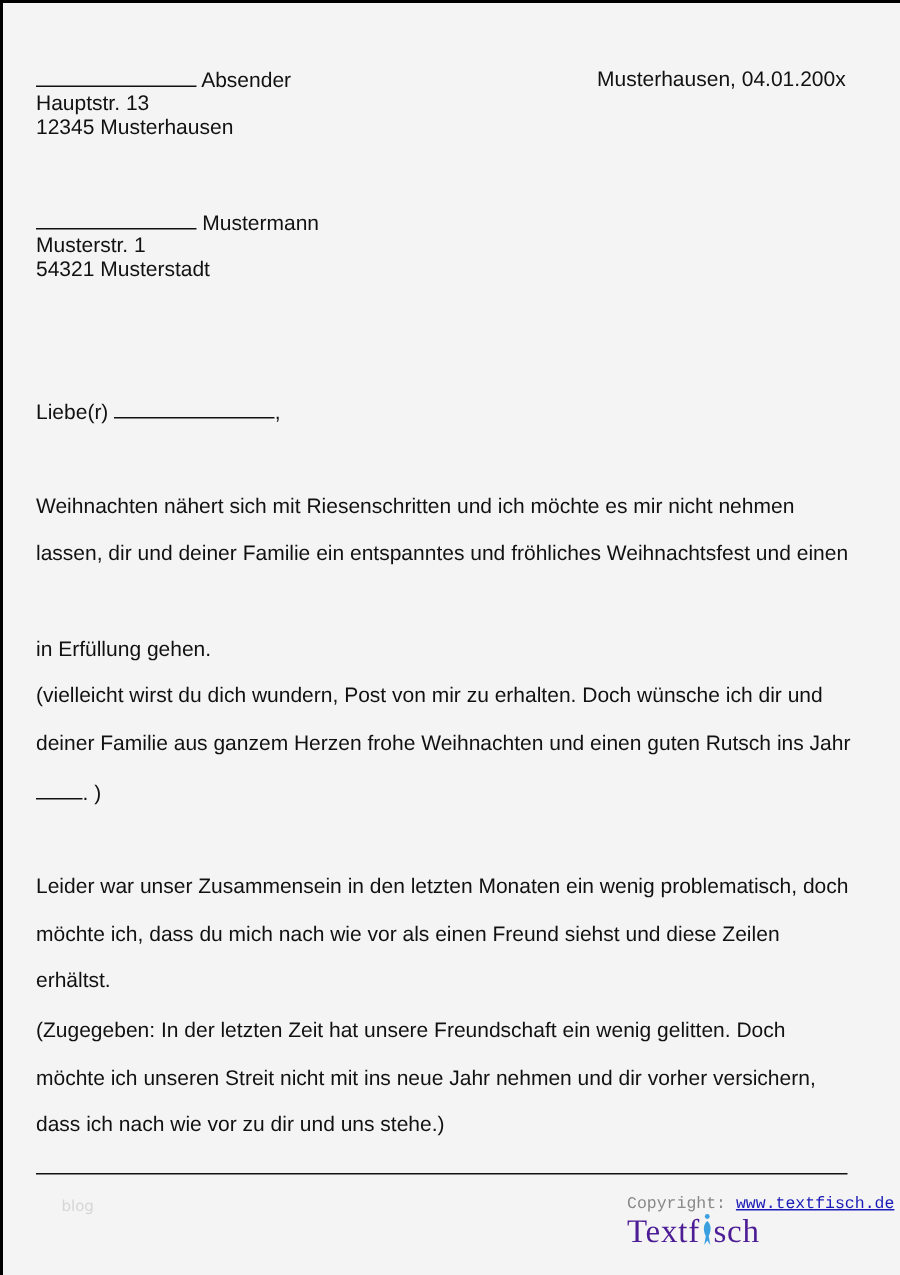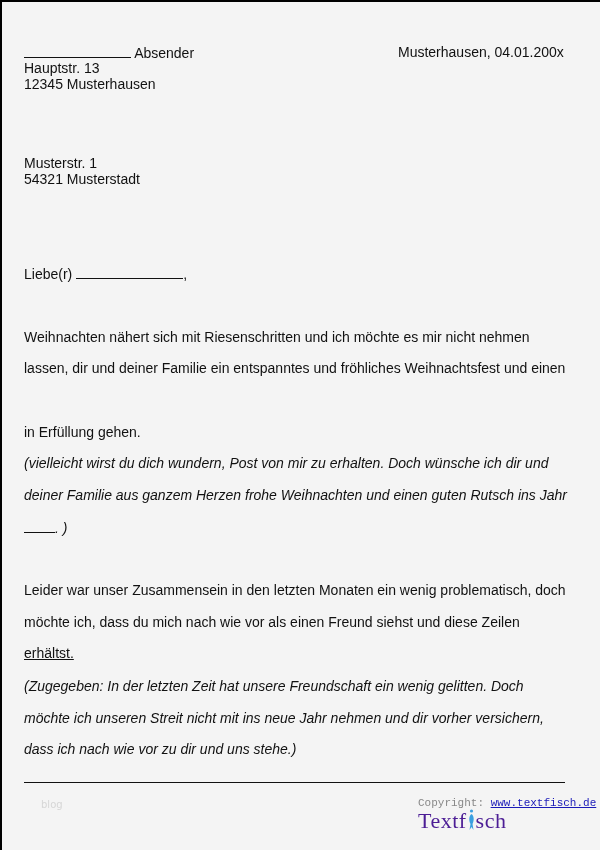--- a/index.html
+++ b/index.html
@@ -26,21 +26,21 @@
       position: absolute;
       white-space: nowrap;
       line-height: 16px;
     }
     .blank {
       display: inline-block;
       border-bottom: 1px solid #111;
       height: 13px;
       vertical-align: baseline;
     }
-    .italic { font-style: italic; }
+    .italic { }
     .para-line {
       position: absolute;
       left: 22px;
       white-space: nowrap;
       line-height: 16px;
     }
     .separator {
       position: absolute;
       left: 22px;
       top: 780px;
@@ -95,41 +95,45 @@
 
   <div class="abs" style="left:22px; top:42px;">
     <span class="blank" style="width:107px;"></span>
     <span>Absender</span>
   </div>
   <div class="abs" style="left:22px; top:58px;">Hauptstr. 13</div>
   <div class="abs" style="left:22px; top:74px;">12345 Musterhausen</div>
 
   <div class="abs" style="left:396px; top:42px;">Musterhausen, 04.01.200x</div>
 
+  <div class="abs" style="left:22px; top:137px;">
+    <span class="blank" style="width:107px;"></span>
+    <span>Mustermann</span>
+  </div>
   <div class="abs" style="left:22px; top:153px;">Musterstr. 1</div>
   <div class="abs" style="left:22px; top:169px;">54321 Musterstadt</div>
 
   <div class="abs" style="left:22px; top:263px;">
     <span>Liebe(r)</span>
     <span class="blank" style="width:107px;"></span><span>,</span>
   </div>
 
   <div class="para-line" style="top:327px;">Weihnachten nähert sich mit Riesenschritten und ich möchte es mir nicht nehmen</div>
   <div class="para-line" style="top:358px;">lassen, dir und deiner Familie ein entspanntes und fröhliches Weihnachtsfest und einen</div>
   <div class="para-line" style="top:422px;">in Erfüllung gehen.</div>
 
   <div class="para-line italic" style="top:453px;">(vielleicht wirst du dich wundern, Post von mir zu erhalten. Doch wünsche ich dir und</div>
   <div class="para-line italic" style="top:485px;">deiner Familie aus ganzem Herzen frohe Weihnachten und einen guten Rutsch ins Jahr</div>
   <div class="para-line italic" style="top:517px;">
     <span class="blank" style="width:31px;"></span><span>.  )</span>
   </div>
 
   <div class="para-line" style="top:580px;">Leider war unser Zusammensein in den letzten Monaten ein wenig problematisch, doch</div>
   <div class="para-line" style="top:612px;">möchte ich, dass du mich nach wie vor als einen Freund siehst und diese Zeilen</div>
-  <div class="para-line" style="top:643px;text-decoration:underline;">erhältst.</div>
+  <div class="para-line" style="top:643px;">erhältst.</div>
 
   <div class="para-line italic" style="top:676px;">(Zugegeben: In der letzten Zeit hat unsere Freundschaft ein wenig gelitten. Doch</div>
   <div class="para-line italic" style="top:739px;">dass ich nach wie vor zu dir und uns stehe.)</div>
   <div class="para-line italic" style="top:708px;">möchte ich unseren Streit nicht mit ins neue Jahr nehmen und dir vorher versichern,</div>
 
   <div class="separator"></div>
 
   <div class="watermark-blog">blog</div>
 
   <div class="copyright">

